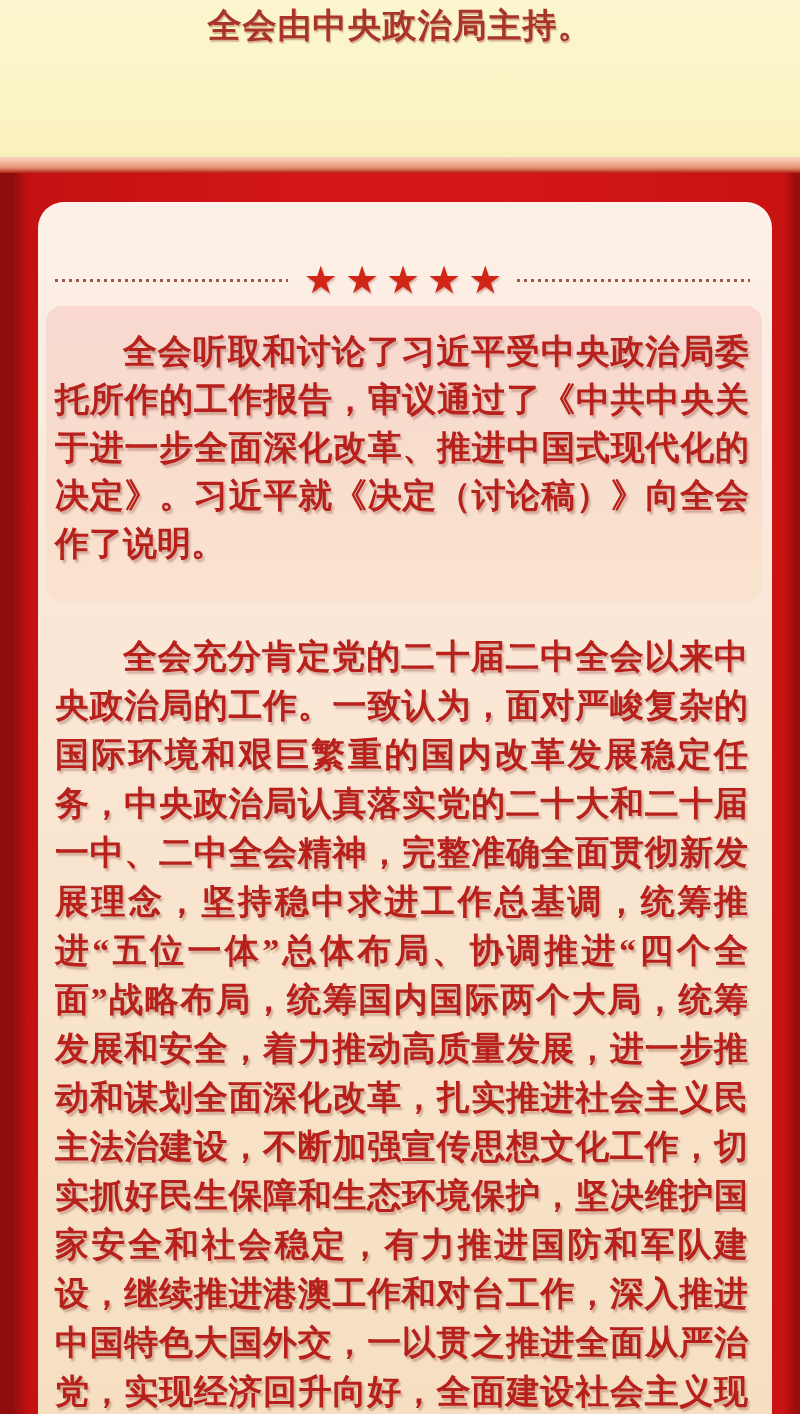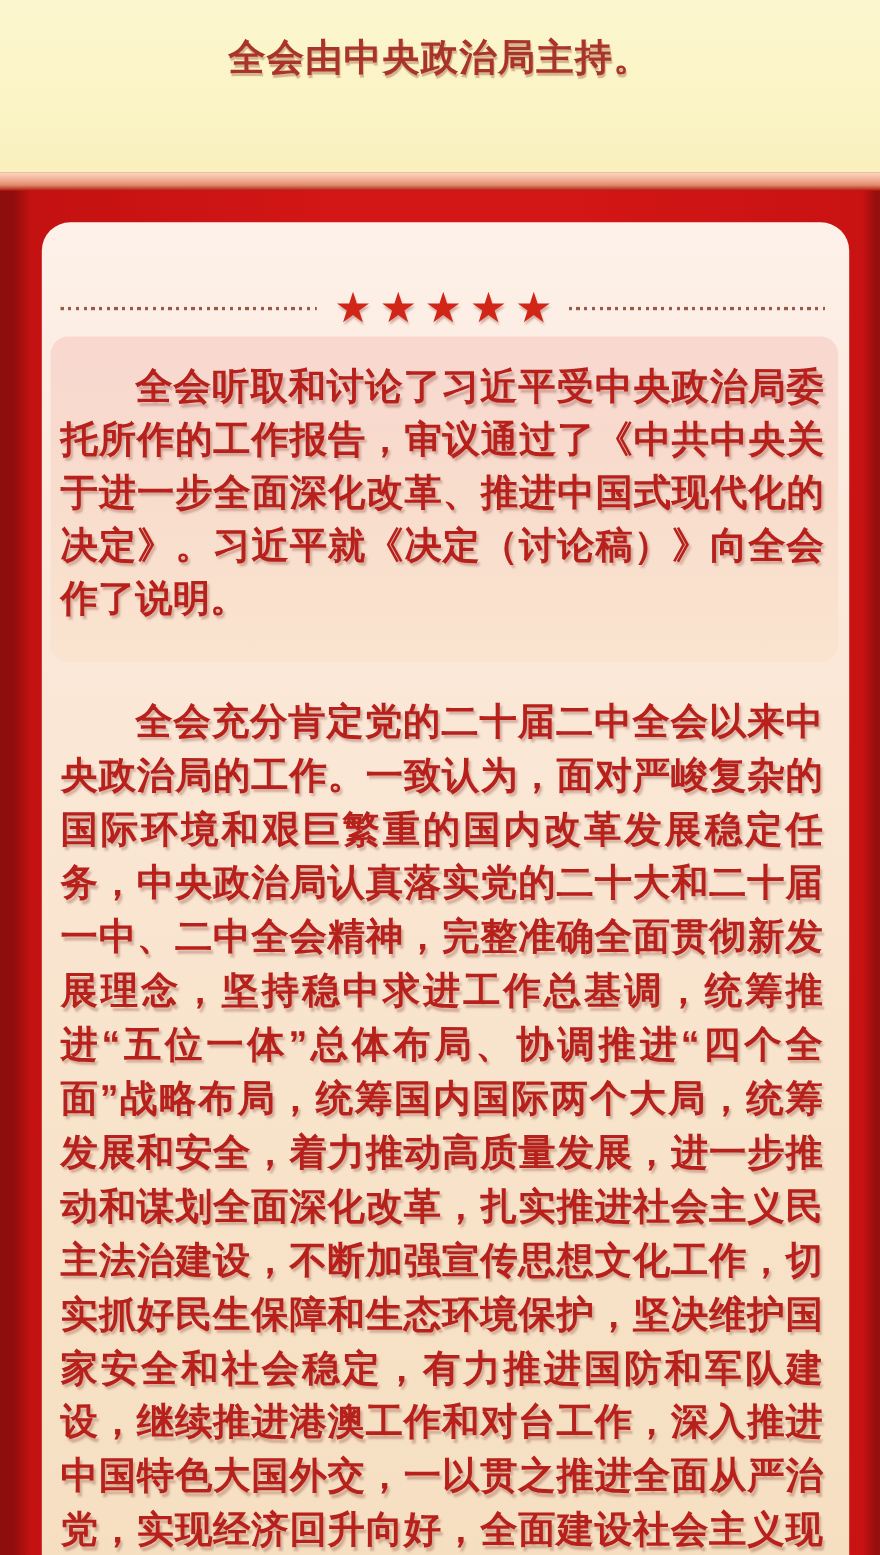--- a/index.html
+++ b/index.html
@@ -18,21 +18,20 @@
   .speck.s1 { left: 7px;  top: 0; width: 10px; height: 6px; }
   .speck.s2 { left: 28px; top: 0; width: 18px; height: 4px; }
 
   
   .header {
     position: absolute;
     top: 0; left: 0; right: 0;
     height: 157px;
     background: linear-gradient(180deg, #fcf6cf 0%, #fbf4c6 60%, #f9f0bd 100%);
     text-align: center;
-    padding-top: 28px;
     box-sizing: border-box;
     z-index: 1;
   }
   .header-line {
     font-size: 34px;
     font-weight: bold;
     color: #a9342a;
     line-height: 50px;
     letter-spacing: 1px;
     text-shadow: 1px 2px 1px rgba(140, 60, 30, 0.35);
@@ -105,21 +104,21 @@
 
   .para {
     margin: 0;
     font-size: 34px;
     line-height: 48px;
     font-weight: bold;
     color: #b8201c;
     text-align: justify;
     text-indent: 2em;
     text-shadow: 2px 3px 2px rgba(110, 30, 20, 0.28);
-    font-family: Liberation Sans, sans-serif;
+    font-family: Liberation Serif, serif;
   }
   .highlight-box .para {
     position: absolute;
     left: 9px; right: 13px; top: 22px;
   }
   .para2 {
     position: absolute;
     left: 17px; right: 24px;
     top: 430px;
     line-height: 49px;

